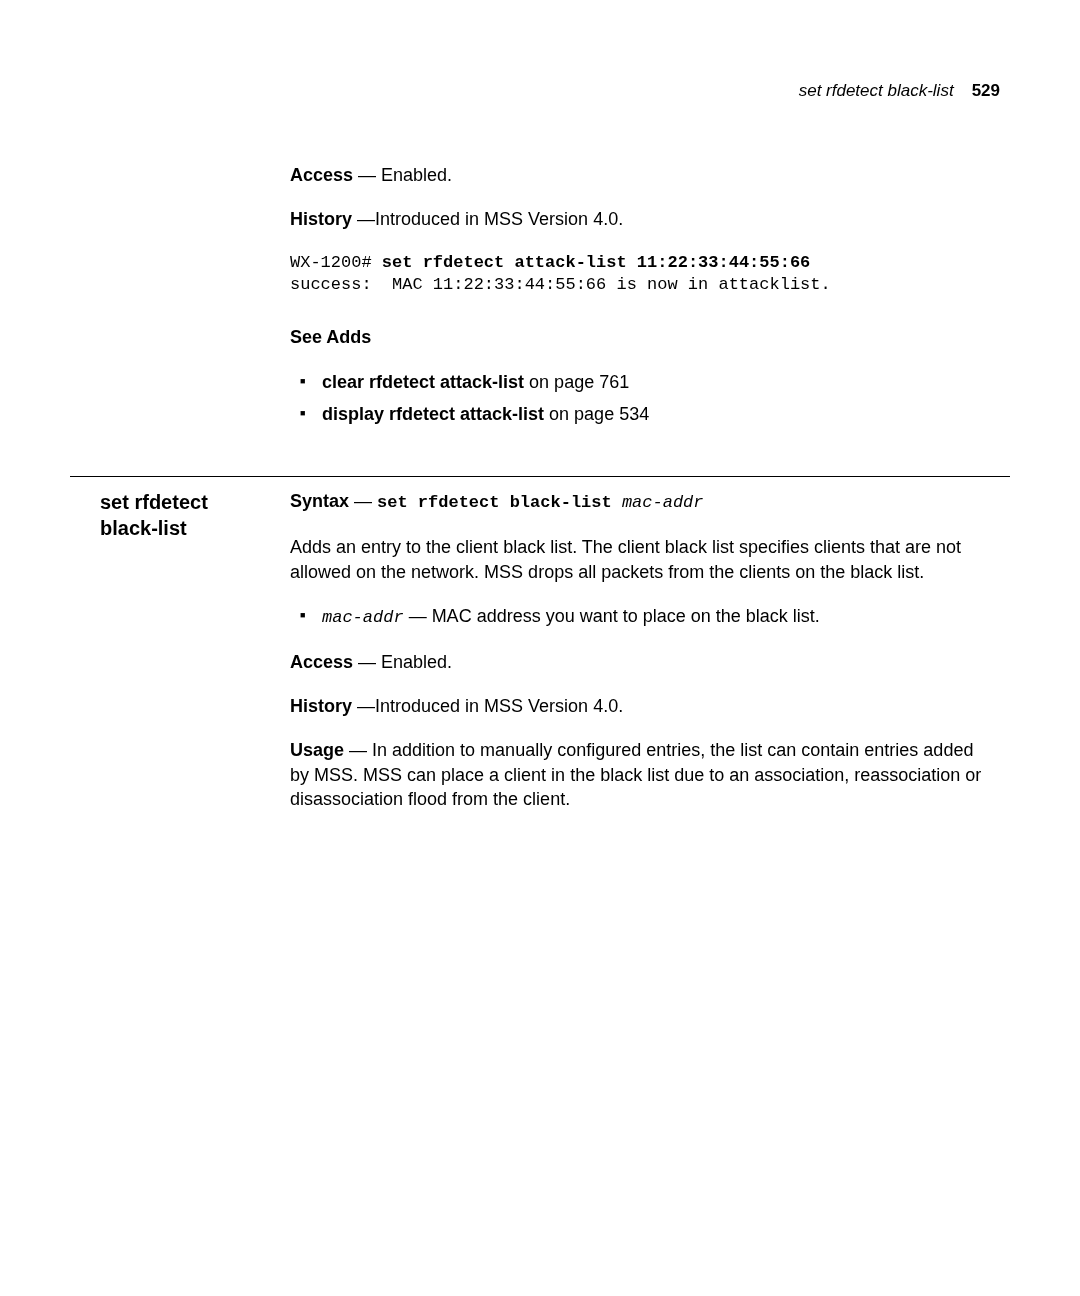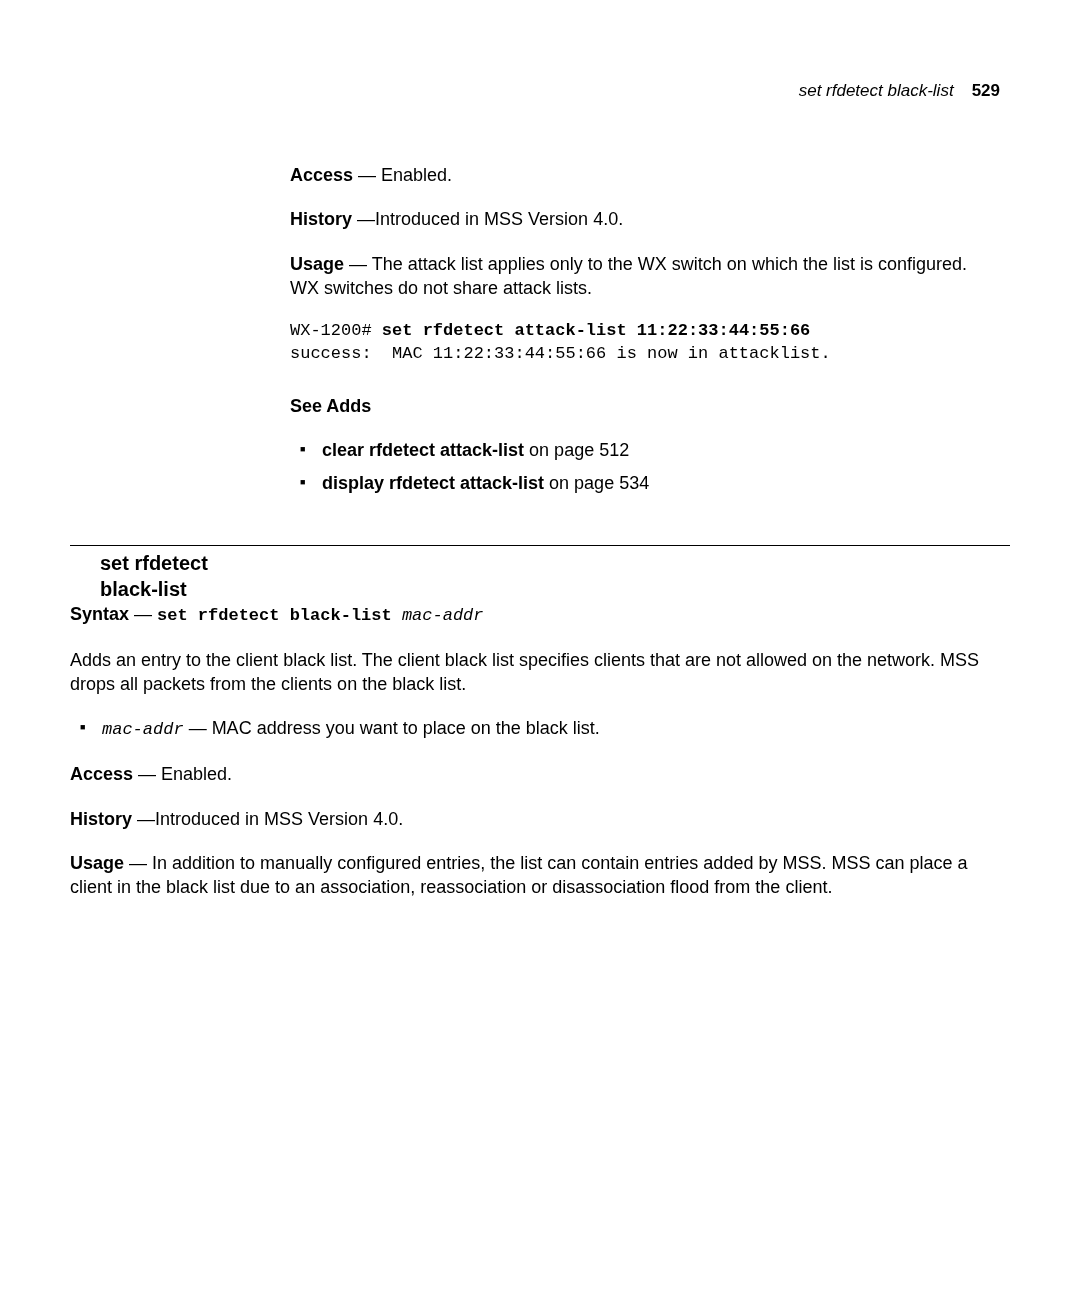--- a/index.html
+++ b/index.html
@@ -64,22 +64,22 @@
     .mono-bold {
       font-weight: bold;
     }
     .section-sep {
       border: none;
       border-top: 1px solid #000;
       margin: 30px 0 0 0;
     }
     .section-row {
       display: flex;
-      flex-direction: column;
-      margin-top: 4px;
+      flex-direction: row;
+      margin-top: 12px;
     }
     .section-title {
       width: 220px;
       flex-shrink: 0;
       font-weight: bold;
       font-size: 20px;
       line-height: 1.3;
       padding-left: 30px;
       box-sizing: border-box;
     }
@@ -121,33 +121,30 @@
     <div class="right-col">
 
       <div class="para">
         <span class="bold">Access</span><span> — Enabled.</span>
       </div>
 
       <div class="para">
         <span class="bold">History</span><span> —Introduced in MSS Version 4.0.</span>
       </div>
 
-      <div class="para">
-        <span class="bold">Usage</span><span> — The attack list applies only to the WX switch on which the list is configured. WX switches do not share attack lists.</span>
-      </div>
 
 
       <div class="monospace-block"><span>WX-1200# </span><span class="mono-bold">set rfdetect attack-list 11:22:33:44:55:66</span>
 <span>success:  MAC 11:22:33:44:55:66 is now in attacklist.</span></div>
 
       <div class="para bold">See Adds</div>
 
       <ul class="bullets">
         <li>
-          <span class="bold">clear rfdetect attack-list</span><span> on page 512</span>
+          <span class="bold">clear rfdetect attack-list</span><span> on page 761</span>
         </li>
         <li>
           <span class="bold">display rfdetect attack-list</span><span> on page 534</span>
         </li>
       </ul>
 
     </div>
   </div>
 
   <hr class="section-sep">

